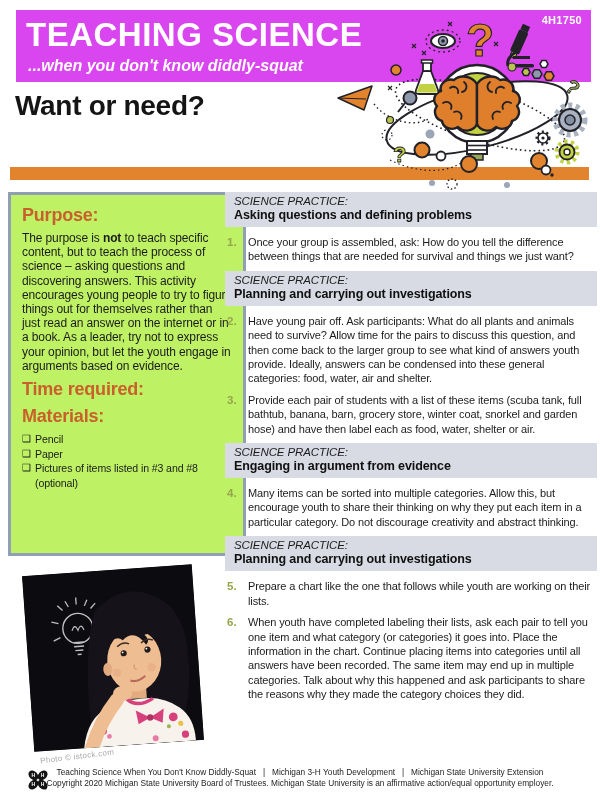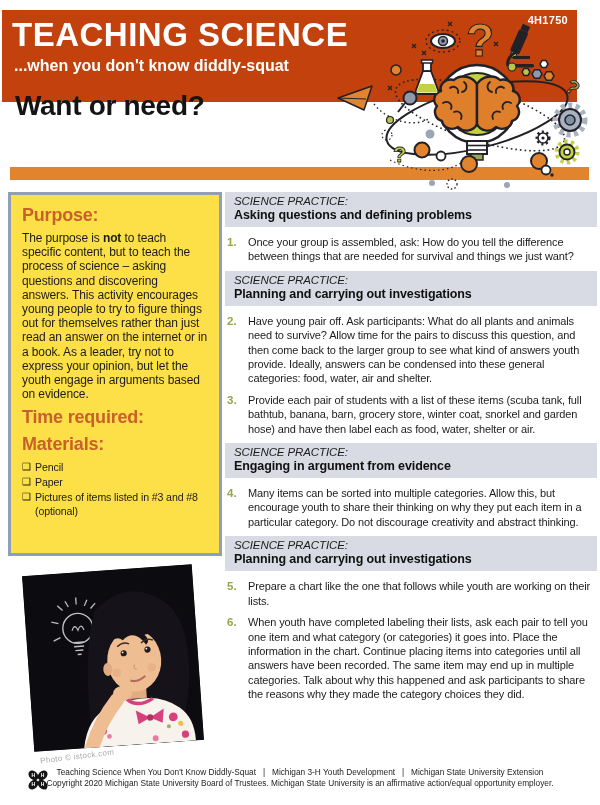--- a/index.html
+++ b/index.html
@@ -1,31 +1,31 @@
 <!DOCTYPE html>
 <html><head>
 <meta charset="utf-8">
 <style>
   html,body{margin:0;padding:0;}
   body{
     width:600px;height:805px;position:relative;background:#ffffff;
     font-family:"Liberation Sans",sans-serif;overflow:hidden;color:#1c1c1c;
   }
   
-  .banner{position:absolute;left:2px;top:10px;width:575px;height:92px;background:#c2410c;}
+  .banner{position:absolute;left:16px;top:10px;width:575px;height:72px;background:#d946ef;}
   .banner-title{position:absolute;left:10px;top:6px;font-size:33px;font-weight:bold;color:#fff;letter-spacing:.5px;}
-  .banner-sub{position:absolute;left:12px;top:47px;font-size:16px;font-weight:bold;color:#fff;}
+  .banner-sub{position:absolute;left:12px;top:47px;font-size:16px;font-weight:bold;color:#fff;font-style:italic;}
   .doc-code{position:absolute;right:9px;top:4px;font-size:11px;font-weight:bold;color:#fff;letter-spacing:.3px;}
   .page-title{position:absolute;left:15px;top:90px;font-size:28px;font-weight:bold;color:#141414;letter-spacing:-.3px;}
   .orange-bar{position:absolute;left:10px;top:167px;width:579px;height:13px;background:#e2832e;}
   .illustration{position:absolute;left:330px;top:0;width:270px;height:195px;}
 
   
-  .sidebar{position:absolute;left:8px;top:192px;width:214px;height:364px;box-sizing:border-box;
-    border:3px solid #8fa0b6;background:#fde047;padding:8px 11px;}
+  .sidebar{position:absolute;left:8px;top:192px;width:238px;height:364px;box-sizing:border-box;
+    border:3px solid #8fa0b6;background:#bef264;padding:8px 11px;}
   .sb-head{color:#c9602b;font-size:18px;font-weight:bold;margin:6px 0 5px;letter-spacing:-.2px;}
   .sb-head:first-child{margin-top:2px;}
   .sb-text{font-size:12px;line-height:14.2px;letter-spacing:-.12px;}
   .mat-list{margin-top:2px;}
   .mat-item{display:flex;font-size:10.6px;line-height:14.6px;letter-spacing:-.12px;}
   .mat-item .cb{flex:0 0 13px;font-size:10px;}
 
   
   .photo-wrap{position:absolute;left:28px;top:570px;width:170px;height:176px;transform:rotate(-4deg);
     background:#0c0c10;overflow:hidden;}

